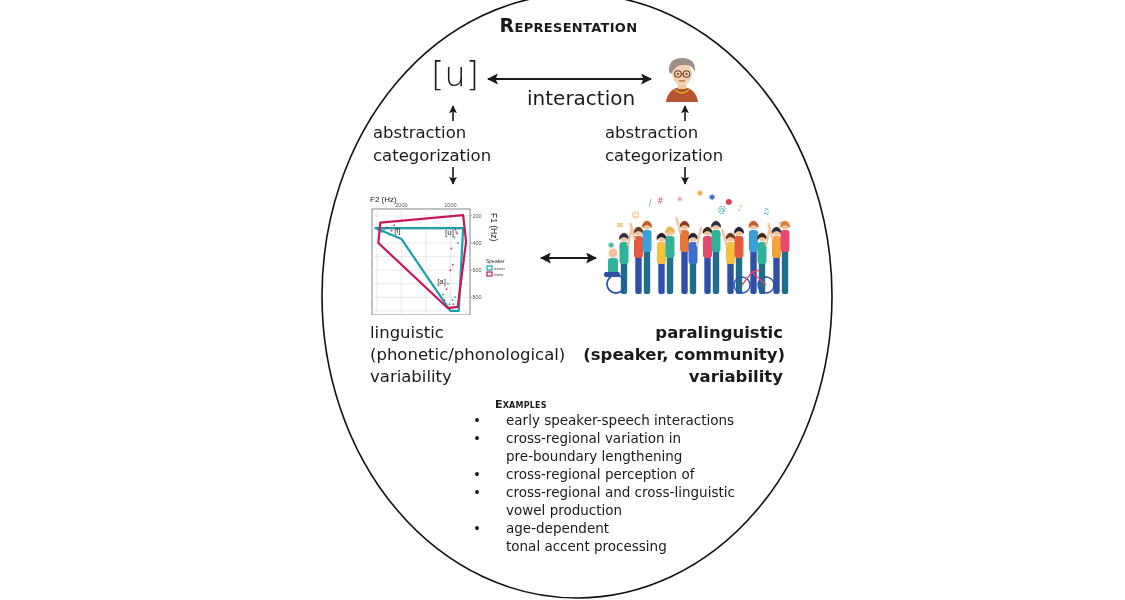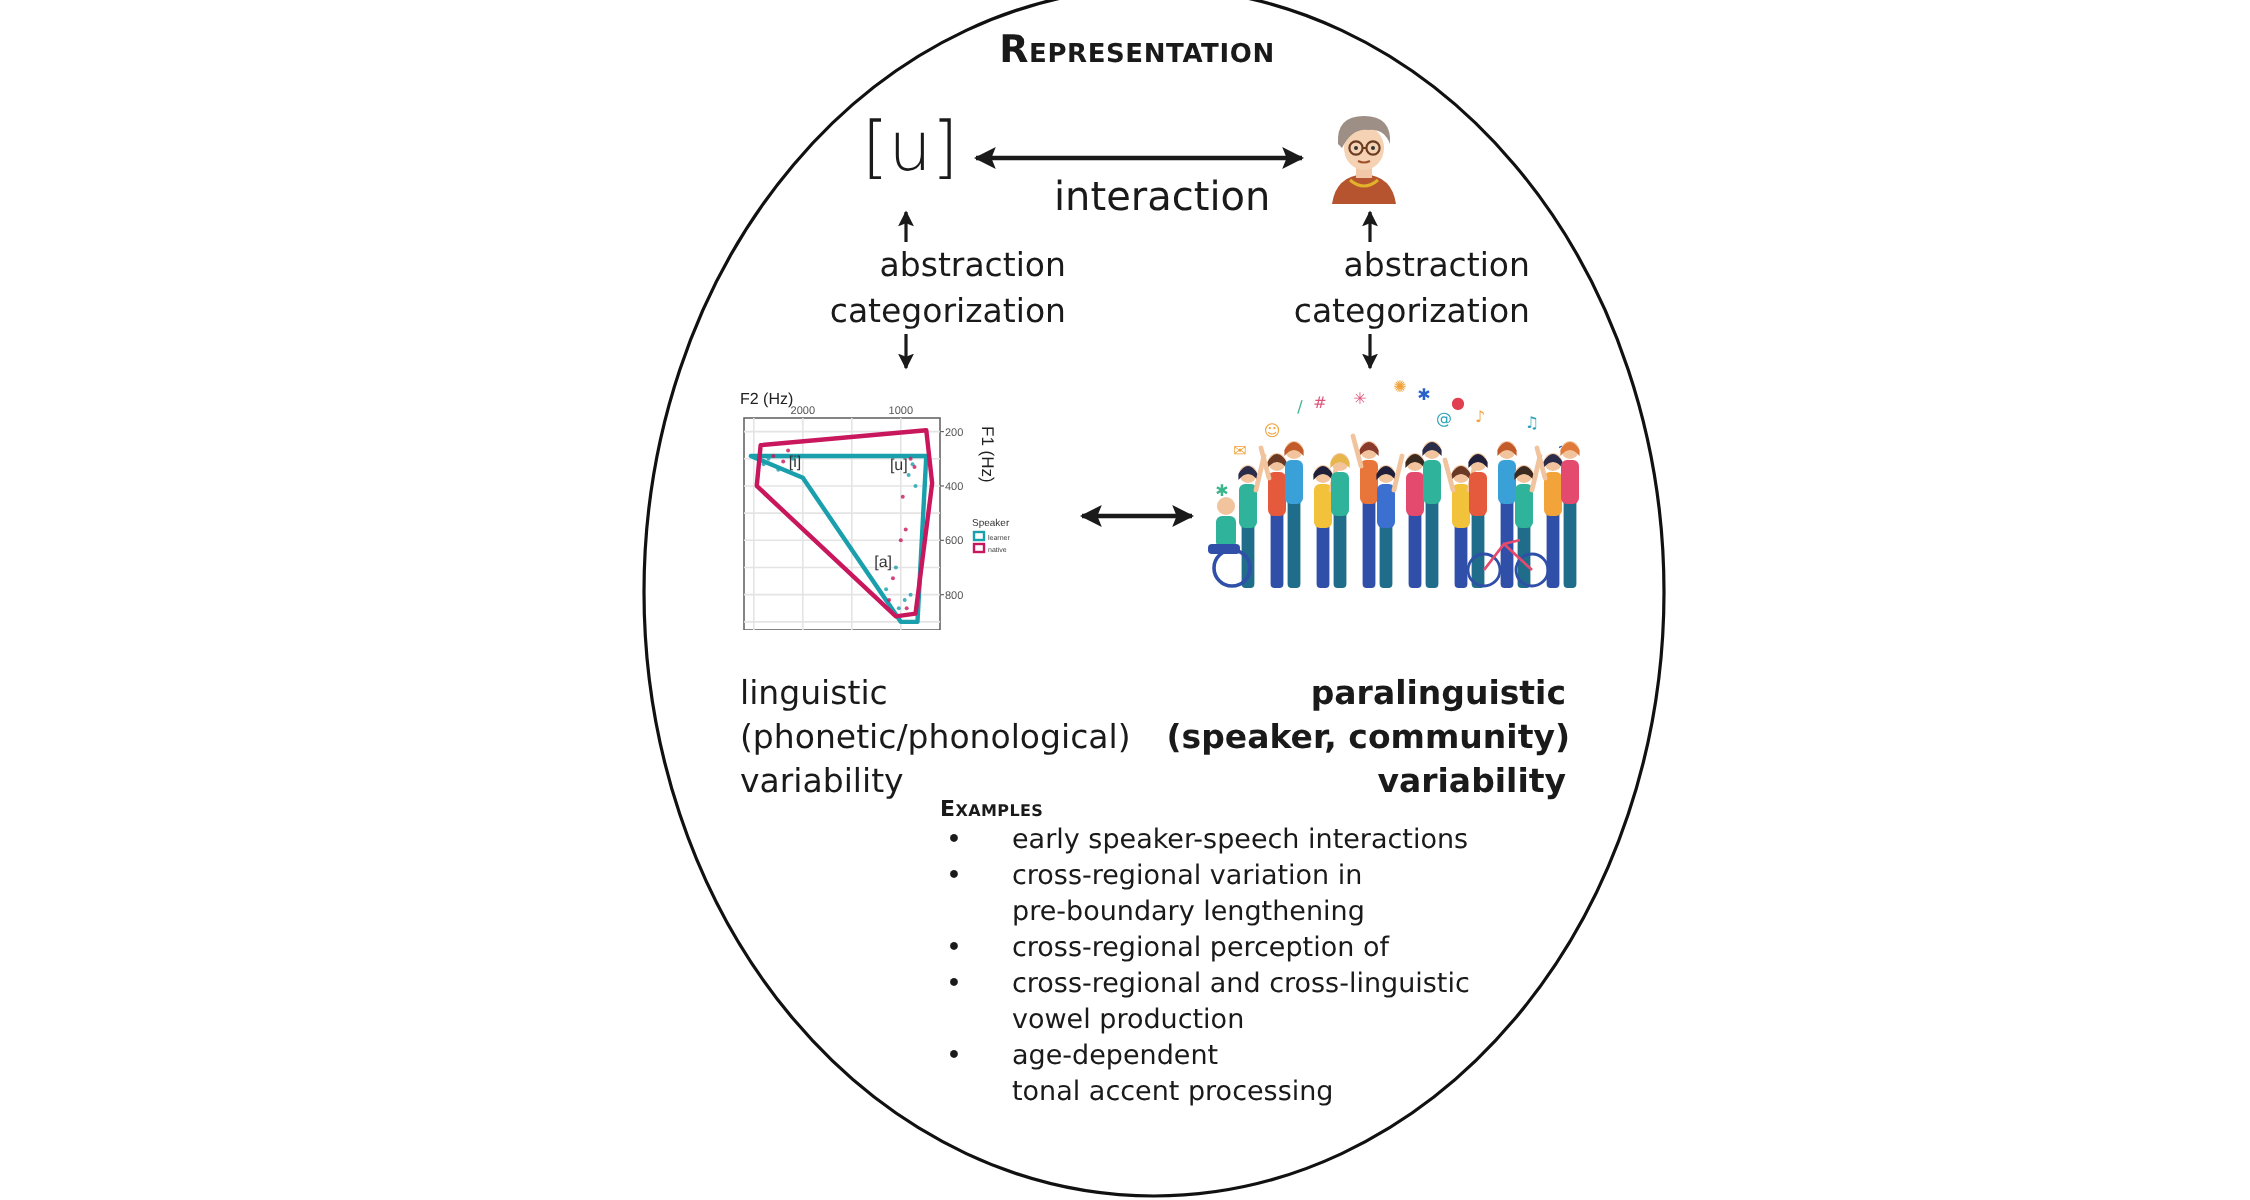--- a/index.html
+++ b/index.html
@@ -4,23 +4,23 @@
 <style>
   html, body { margin: 0; padding: 0; background: #ffffff; }
   body { width: 1125px; height: 600px; position: relative; overflow: hidden;
          font-family: "DejaVu Sans", "Liberation Sans", sans-serif; color: #1a1a1a; }
   .abs { position: absolute; }
   #ellipse { position: absolute; left: 0; top: 0; }
   .title { left: 0; width: 1137px; top: 14px; text-align: center; font-weight: bold;
            font-size: 19px; letter-spacing: 0.3px; font-variant: small-caps; }
   .phone { left: 431px; top: 54px; font-size: 34px; font-family: "DejaVu Sans", sans-serif; font-weight: 300; }
   .interaction { left: 527px; top: 86px; font-size: 20px; }
-  .abs-label { font-size: 16.5px; text-align: right; line-height: 23px; width: 160px; }
-  .var-label { font-size: 16.5px; line-height: 22px; margin-top: 14px; }
-  .examples-title { left: 470px; top: 398px; font-weight: bold; font-size: 11px; font-variant: small-caps; letter-spacing: 0.2px; }
+  .abs-label { font-size: 16.5px; text-align: left; line-height: 23px; width: 160px; }
+  .var-label { font-size: 16.5px; line-height: 22px; }
+  .examples-title { left: 495px; top: 398px; font-weight: bold; font-size: 11px; font-variant: small-caps; letter-spacing: 0.2px; }
   .ex-list { left: 470px; top: 411px; font-size: 13.5px; line-height: 18px; list-style: none; margin: 0; padding: 0; width: 300px; }
   .ex-list li { position: relative; padding-left: 36px; }
   .ex-list li .bullet { position: absolute; left: 3px; top: 0; }
   .ex-list li .line { display: block; }
 </style>
 </head>
 <body>
 
 <svg id="ellipse" width="1125" height="600">
   <defs>

